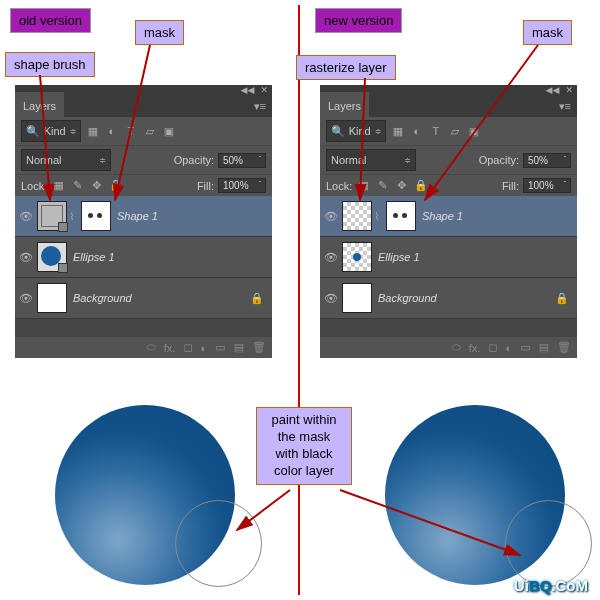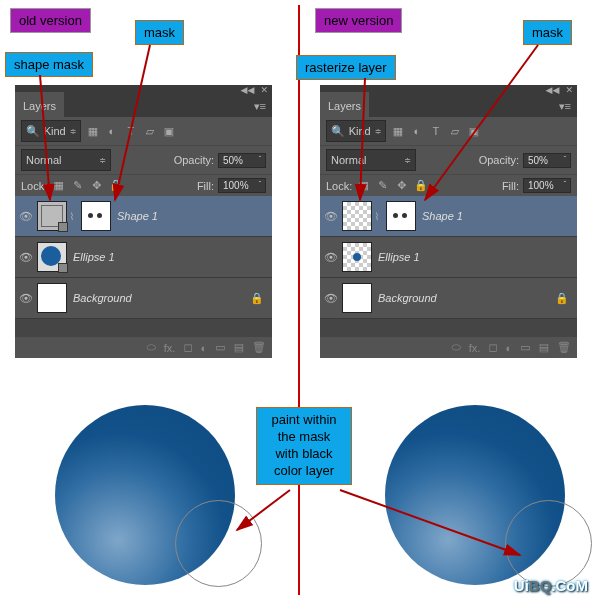--- a/index.html
+++ b/index.html
@@ -1,18 +1,18 @@
 <!DOCTYPE html>
 <html><head>
 <meta charset="utf-8">
 <style>
 body{margin:0;font-family:Arial,sans-serif;background:#fff;width:600px;height:600px;position:relative}
 .label{position:absolute;padding:4px 8px;font-size:13px;border:1px solid}
 .yellow{background:#a21caf;border-color:#999}
-.orange{background:#0ea5e9;border-color:#b36b1a}
+.orange{background:#c4b5fd;border-color:#b36b1a}
 .panel{position:absolute;width:257px;background:#535353;color:#ccc;font-size:11px;font-family:"Lucida Grande",Tahoma,sans-serif}
 .panel-top{height:10px;background:#3a3a3a;display:flex;justify-content:flex-end;align-items:center;padding-right:4px;gap:6px}
 .panel-top span{font-size:9px;color:#aaa}
 .tab{background:#535353;padding:8px 8px;display:inline-block;font-size:11px}
 .tabrow{background:#3a3a3a;height:22px;display:flex;justify-content:space-between;align-items:center;padding-right:6px}
 .row{display:flex;align-items:center;padding:3px 6px;gap:4px;border-bottom:1px solid #484848}
 .row2{display:flex;align-items:center;padding:3px 6px;gap:4px}
 .dd{background:#3a3a3a;border:1px solid #2a2a2a;padding:2px 4px;display:flex;align-items:center;gap:4px;height:16px}
 .dd .arrow{font-size:8px;color:#aaa}
 .icon{width:15px;height:15px;display:flex;align-items:center;justify-content:center;color:#aaa;font-size:11px}
@@ -27,30 +27,30 @@
 .lname{margin-left:6px;font-style:italic;color:#ddd}
 .lock{margin-left:auto;margin-right:4px;color:#aaa;font-size:11px}
 .bottom{display:flex;justify-content:flex-end;align-items:center;gap:8px;padding:4px 6px;background:#535353;color:#888;font-size:11px}
 .divider{position:absolute;left:298px;top:5px;width:2px;height:590px;background:#c00}
 .circle{position:absolute;width:180px;height:180px;border-radius:50%;background:radial-gradient(circle at 35% 75%,#7fa6c9 0%,#2c6aa0 40%,#125189 60%,#0d4a80 100%)}
 .brush{position:absolute;width:85px;height:85px;border:1px solid #888;border-radius:50%}
 svg.arrow{position:absolute;overflow:visible}
 .marker{fill:#a00}
 line.a{stroke:#a00;stroke-width:2}
 .watermark{position:absolute;right:12px;bottom:6px;font-size:15px;font-weight:bold;color:#fff;text-shadow:0 0 3px #08c,1px 1px 2px #000}
-.watermark .b{color:#737373}
+.watermark .b{color:#0369a1}
 </style>
 </head>
 <body>
 
 <div class="divider"></div>
 
 <div class="label yellow" style="left:10px;top:8px">old version</div>
 <div class="label orange" style="left:135px;top:20px">mask</div>
-<div class="label orange" style="left:5px;top:52px">shape mask</div>
+<div class="label orange" style="left:5px;top:52px">shape brush</div>
 
 <div class="label yellow" style="left:315px;top:8px">new version</div>
 <div class="label orange" style="left:523px;top:20px">mask</div>
 <div class="label orange" style="left:296px;top:55px">rasterize layer</div>
 
 <div class="panel" style="left:15px;top:85px">
   <div class="panel-top">
       <span>◀◀</span>
       <span>✕</span>
     </div>

